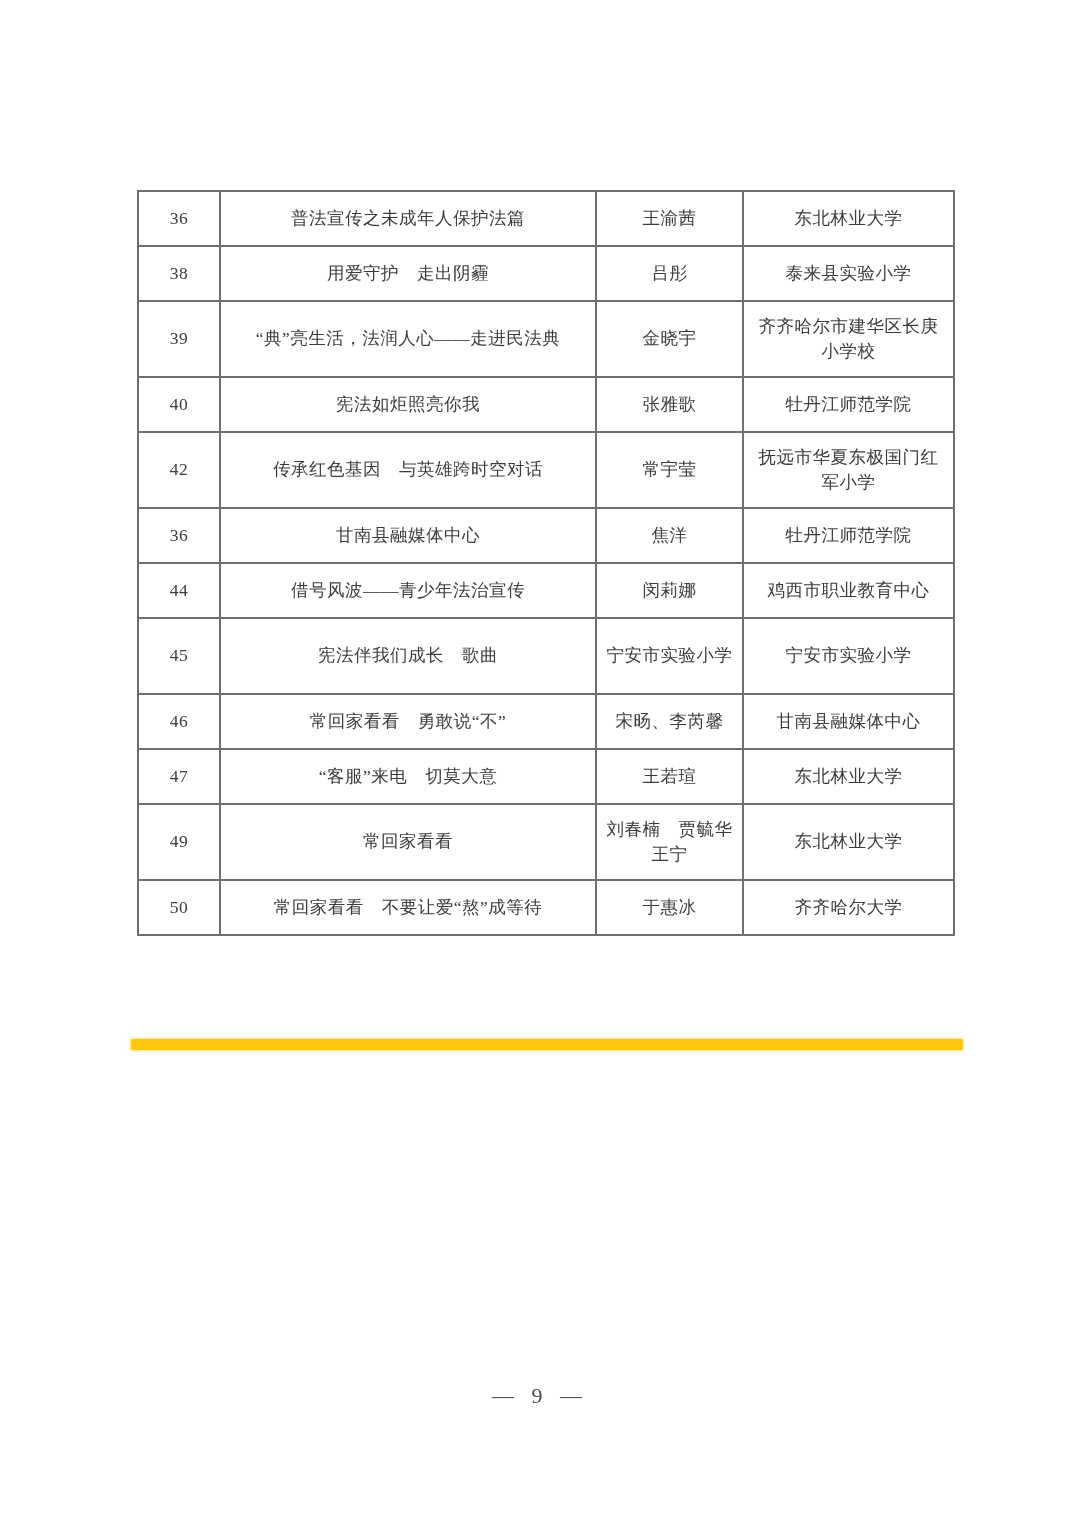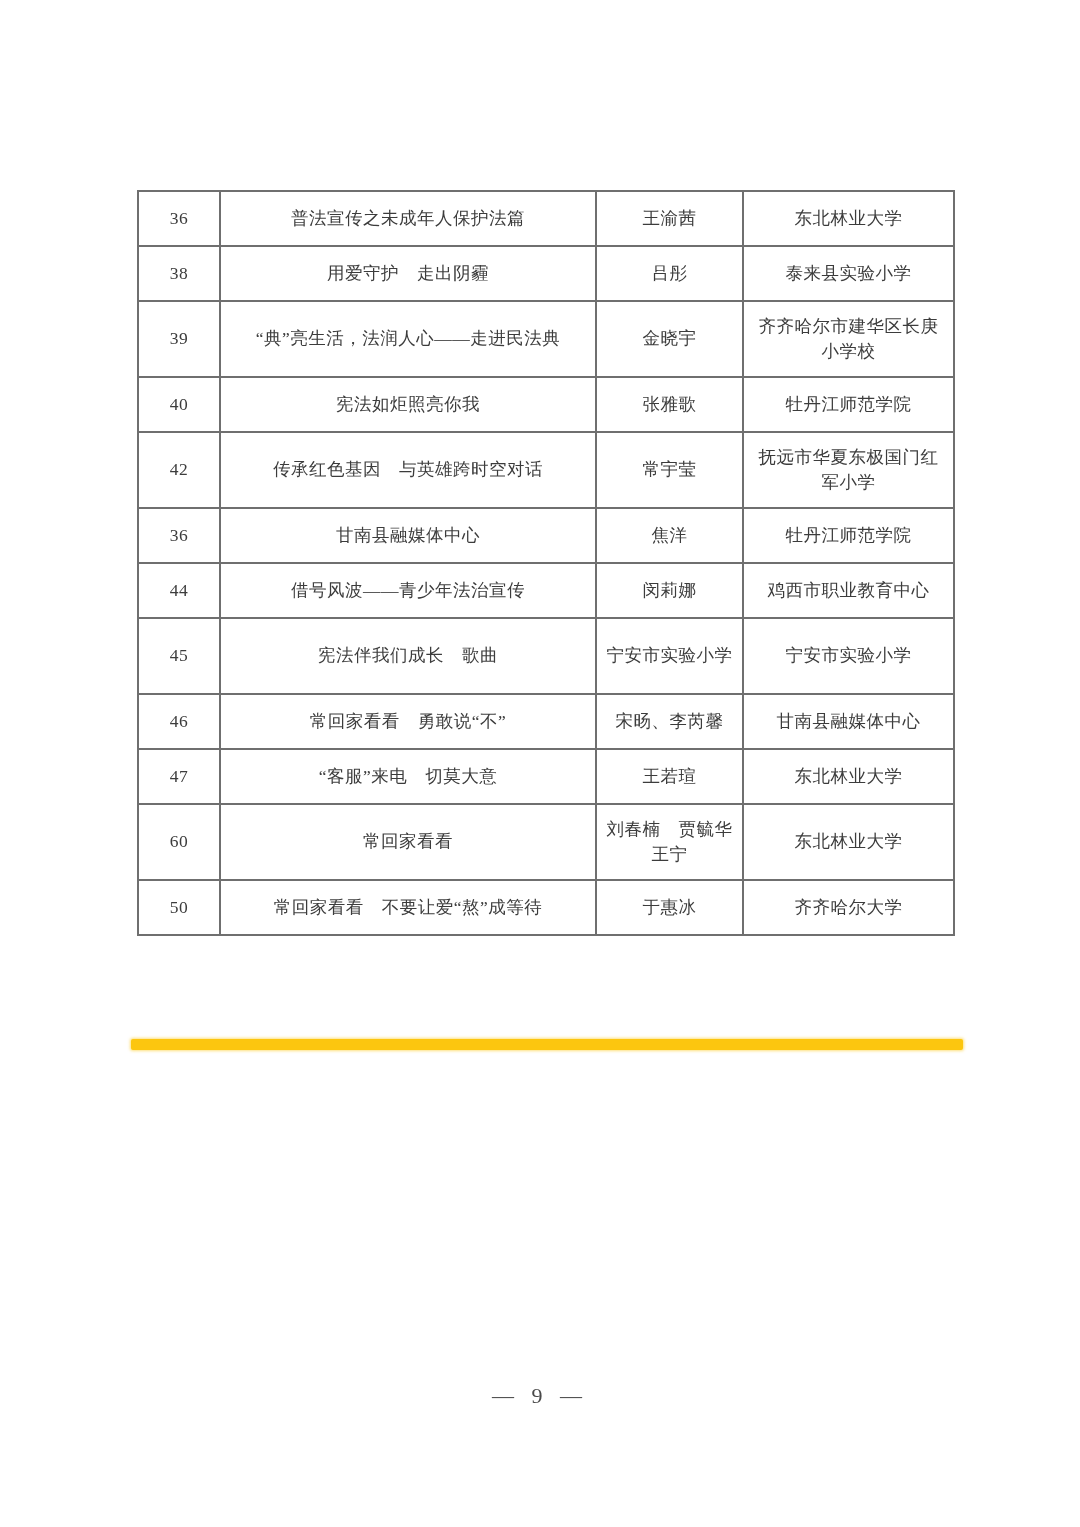--- a/index.html
+++ b/index.html
@@ -131,21 +131,21 @@
           <td>宋旸、李芮馨</td>
           <td>甘南县融媒体中心</td>
         </tr>
         <tr class="r-normal">
           <td>47</td>
           <td>“客服”来电　切莫大意</td>
           <td>王若瑄</td>
           <td>东北林业大学</td>
         </tr>
         <tr class="r-tall">
-          <td>60</td>
+          <td>49</td>
           <td>常回家看看</td>
           <td>刘春楠　贾毓华　王宁</td>
           <td>东北林业大学</td>
         </tr>
         <tr class="r-normal">
           <td>50</td>
           <td>常回家看看　不要让爱“熬”成等待</td>
           <td>于惠冰</td>
           <td>齐齐哈尔大学</td>
         </tr>

